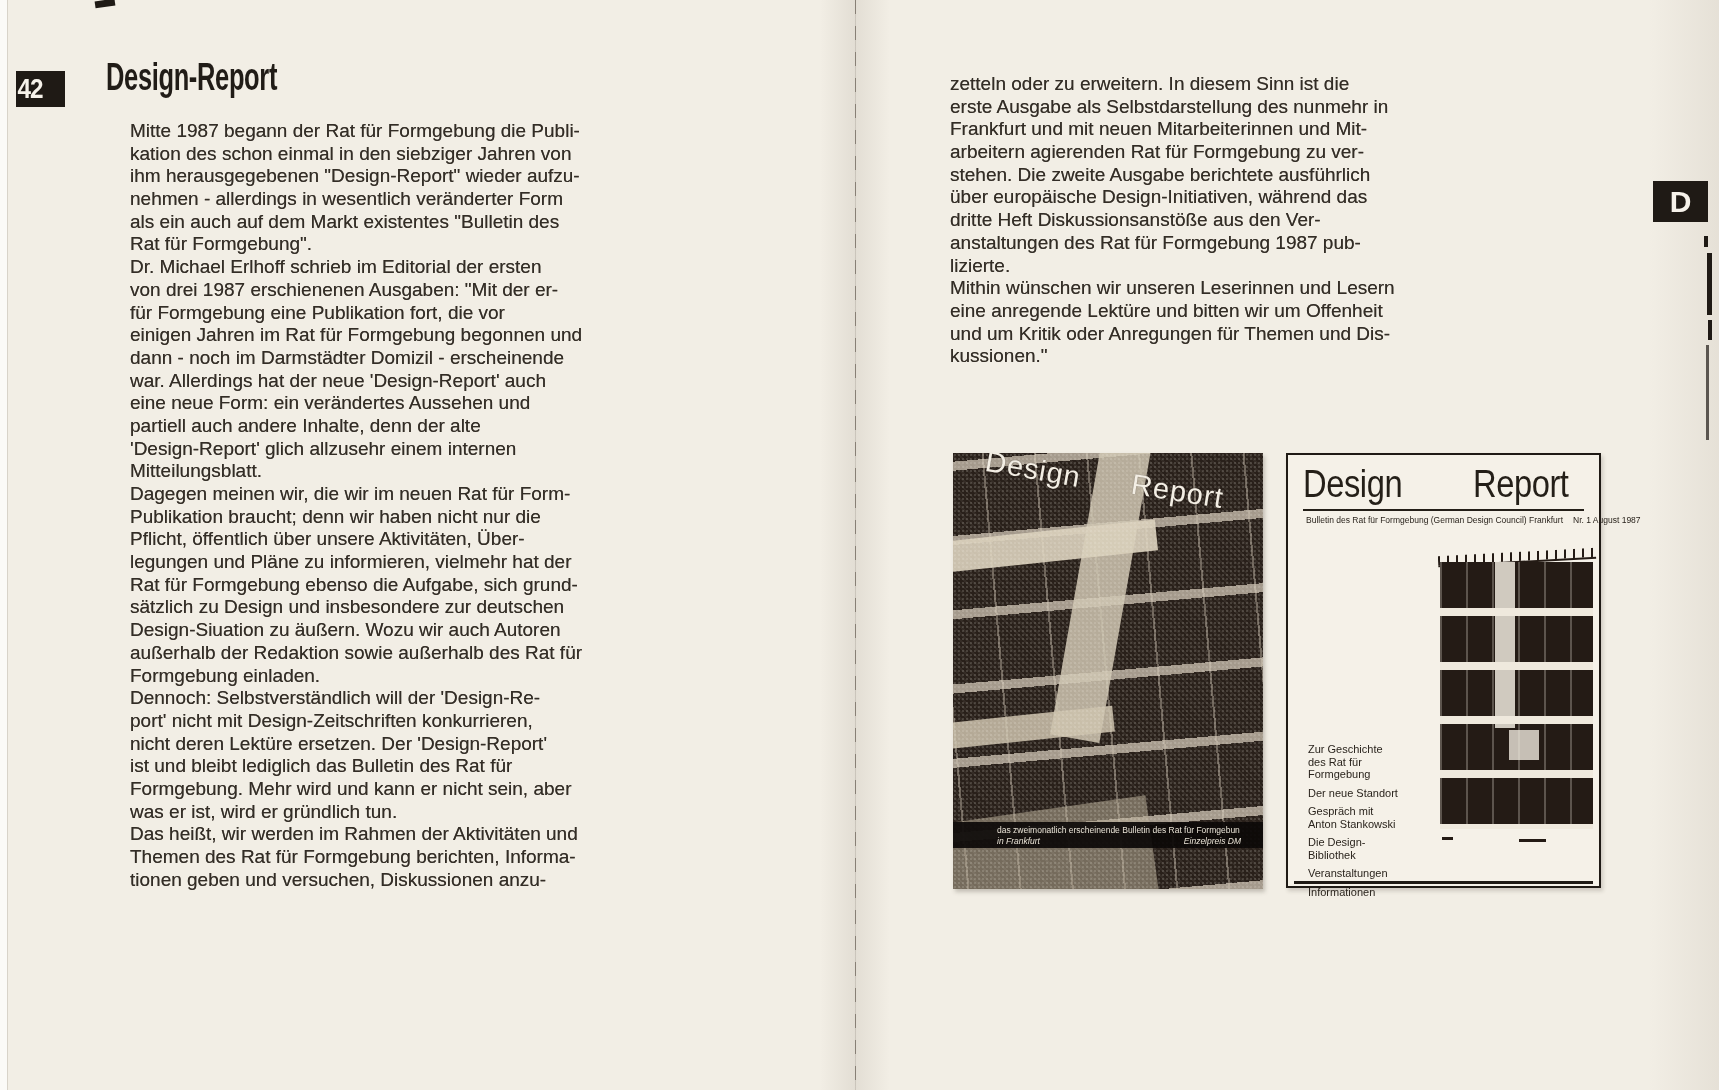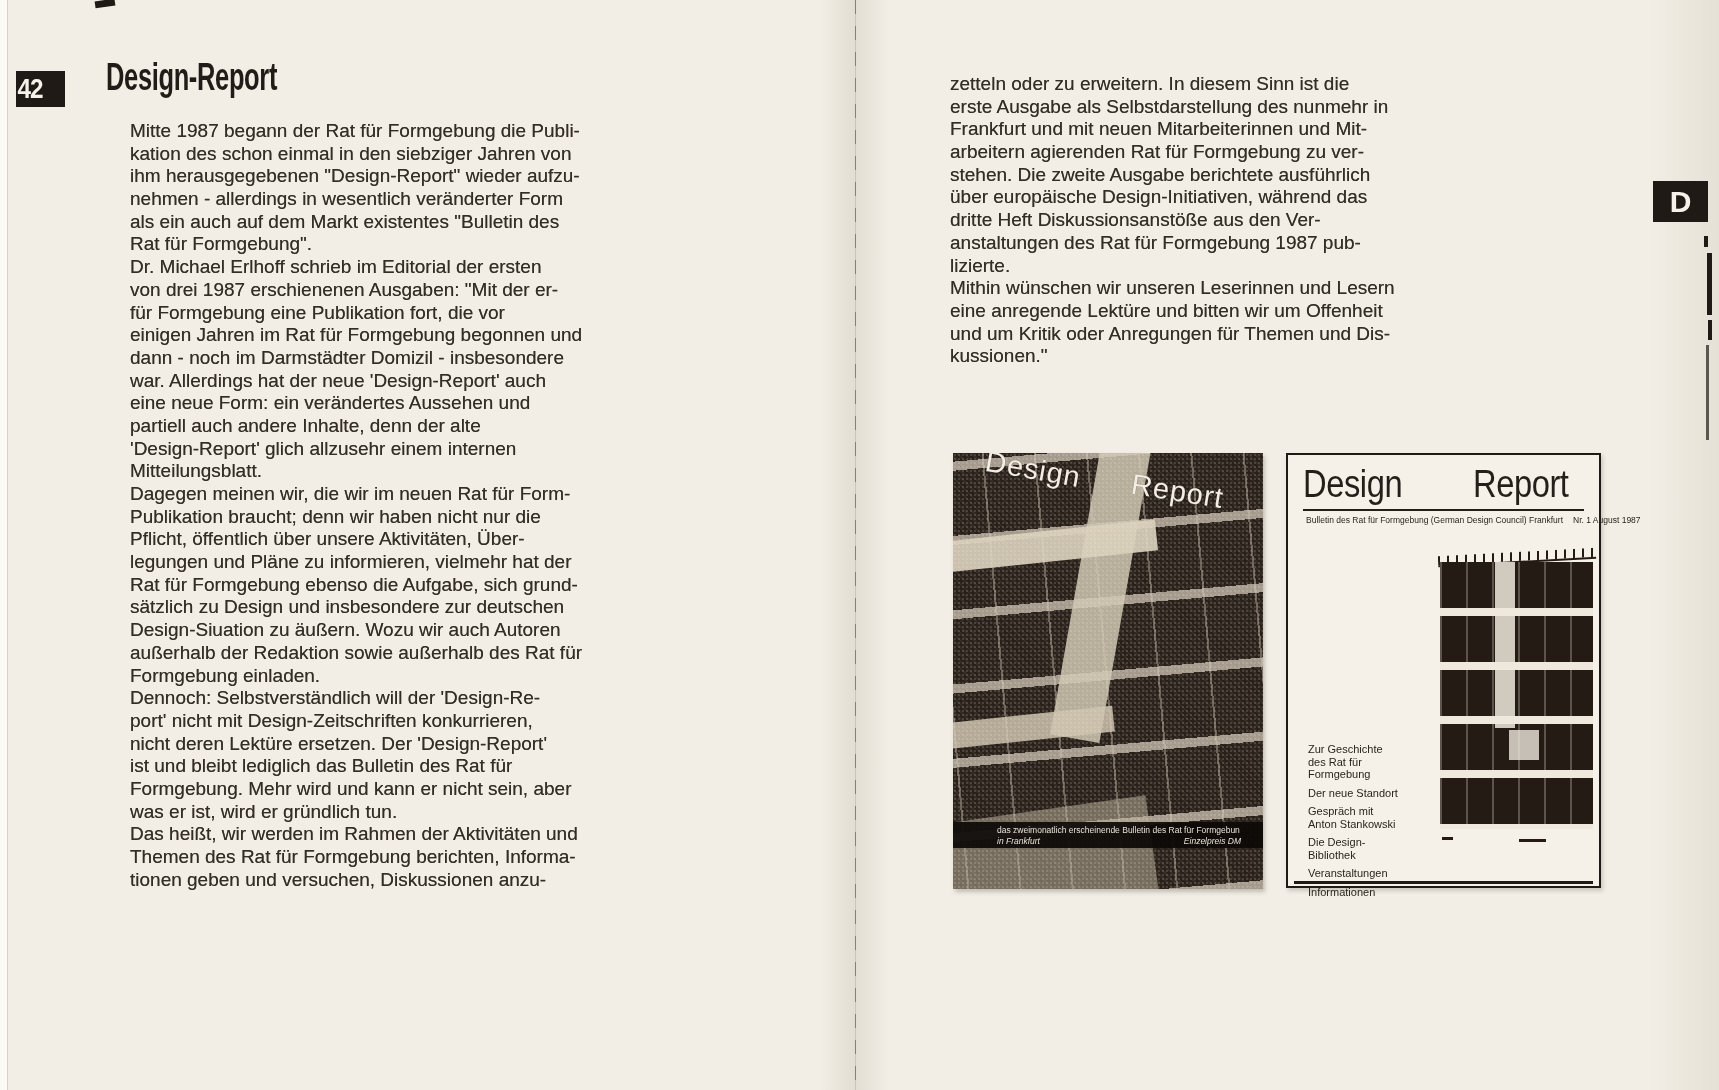--- a/index.html
+++ b/index.html
@@ -110,21 +110,21 @@
       <div class="tline">Mitte 1987 begann der Rat für Formgebung die Publi-</div>
       <div class="tline">kation des schon einmal in den siebziger Jahren von</div>
       <div class="tline">ihm herausgegebenen "Design-Report" wieder aufzu-</div>
       <div class="tline">nehmen - allerdings in wesentlich veränderter Form</div>
       <div class="tline">als ein auch auf dem Markt existentes "Bulletin des</div>
       <div class="tline">Rat für Formgebung".</div>
       <div class="tline">Dr. Michael Erlhoff schrieb im Editorial der ersten</div>
       <div class="tline">von drei 1987 erschienenen Ausgaben: "Mit der er-</div>
       <div class="tline">für Formgebung eine Publikation fort, die vor</div>
       <div class="tline">einigen Jahren im Rat für Formgebung begonnen und</div>
-      <div class="tline">dann - noch im Darmstädter Domizil - insbesondere</div>
+      <div class="tline">dann - noch im Darmstädter Domizil - erscheinende</div>
       <div class="tline">war. Allerdings hat der neue 'Design-Report' auch</div>
       <div class="tline">eine neue Form: ein verändertes Aussehen und</div>
       <div class="tline">partiell auch andere Inhalte, denn der alte</div>
       <div class="tline">'Design-Report' glich allzusehr einem internen</div>
       <div class="tline">Mitteilungsblatt.</div>
       <div class="tline">Dagegen meinen wir, die wir im neuen Rat für Form-</div>
       <div class="tline">Publikation braucht; denn wir haben nicht nur die</div>
       <div class="tline">Pflicht, öffentlich über unsere Aktivitäten, Über-</div>
       <div class="tline">legungen und Pläne zu informieren, vielmehr hat der</div>
       <div class="tline">Rat für Formgebung ebenso die Aufgabe, sich grund-</div>

